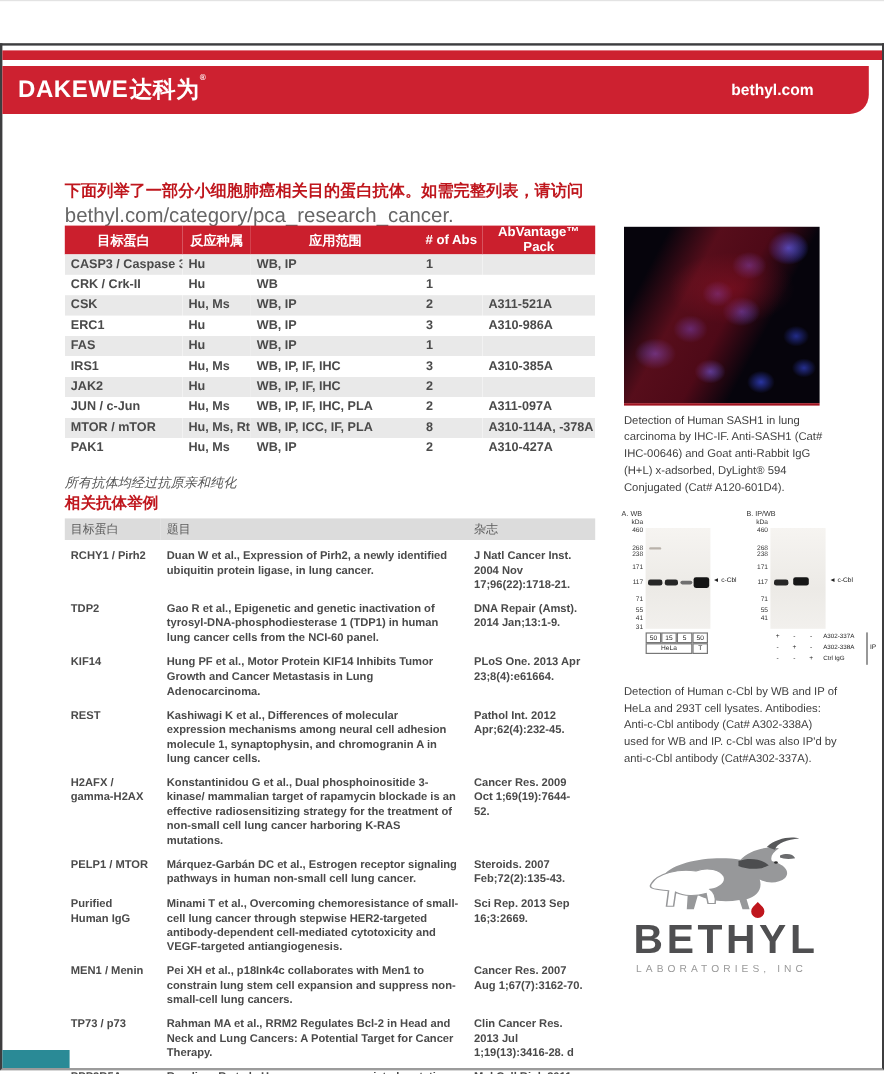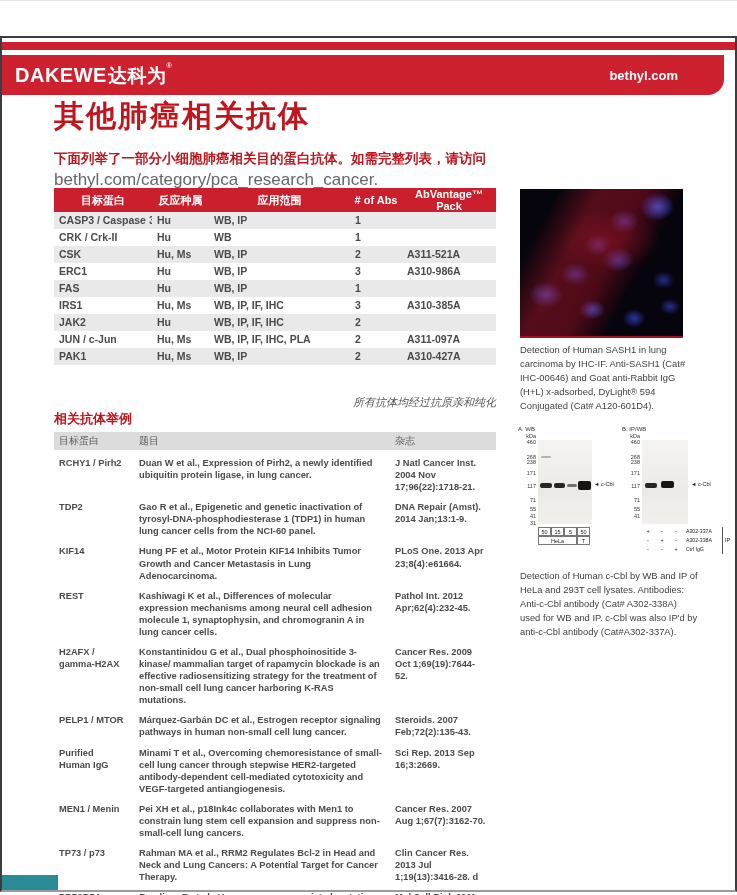--- a/index.html
+++ b/index.html
@@ -24,21 +24,21 @@
   .intro{position:absolute;left:52px;top:112px;font-size:13.5px;font-weight:bold;color:#bf161d;}
   .url{position:absolute;left:52px;top:132px;font-size:17px;color:#666;}
   
   .t1{position:absolute;left:52px;top:150px;width:442px;border-collapse:collapse;
       font-size:10.5px;color:#4a4a4a;table-layout:fixed;}
   .t1 th{background:#cb1f2d;color:#fff;font-size:11px;font-weight:bold;height:24px;
          padding:0 3px;text-align:center;}
   .t1 td{height:15px;line-height:15px;padding:1px 5px;font-weight:bold;white-space:nowrap;
          overflow:hidden;}
   .t1 tbody tr:nth-child(odd) td{background:#e9e9e9;}
-  .note{position:absolute;left:52px;top:357px;width:442px;text-align:right;font-style:italic;
+  .note{position:absolute;left:52px;top:357px;width:442px;text-align:left;font-style:italic;
         font-size:11px;color:#555;}
   
   .sec2{position:absolute;left:52px;top:372px;font-size:13px;font-weight:bold;color:#bf161d;}
   .t2{position:absolute;left:52px;top:394px;width:442px;border-collapse:collapse;
       font-size:9.3px;color:#4a4a4a;table-layout:fixed;}
   .t2 th{background:#dcdcdc;font-weight:normal;color:#5b5b5b;text-align:left;height:18px;
          padding:0 0 0 5px;font-size:10px;}
   .t2 td{vertical-align:top;padding:7px 8px 1px 5px;font-weight:bold;line-height:1.3;}
   
   .ihc{position:absolute;left:518px;top:151px;width:163px;height:147px;background-color:#06040c;
@@ -94,21 +94,20 @@
   <div class="page">
 
     <div class="strip"></div>
     <div class="mainbar">
       <div class="brand">
         <span>DAKEWE</span><span class="cn">达科为</span><sup>®</sup>
       </div>
       <div class="site">bethyl.com</div>
     </div>
 
-    <h1 class="title">其他肺癌相关抗体</h1>
     <div class="intro">下面列举了一部分小细胞肺癌相关目的蛋白抗体。如需完整列表，请访问</div>
     <div class="url">bethyl.com/category/pca_research_cancer.</div>
 
     <table class="t1">
       <colgroup>
           <col style="width:98px">
           <col style="width:57px">
           <col style="width:141px">
           <col style="width:52px">
           <col style="width:94px">
@@ -171,20 +170,27 @@
             <td>WB, IP, IF, IHC</td>
             <td>2</td>
             <td></td>
           </tr>
           <tr>
             <td>JUN / c-Jun</td>
             <td>Hu, Ms</td>
             <td>WB, IP, IF, IHC, PLA</td>
             <td>2</td>
             <td>A311-097A</td>
+          </tr>
+          <tr>
+            <td>MTOR / mTOR</td>
+            <td>Hu, Ms, Rt</td>
+            <td>WB, IP, ICC, IF, PLA</td>
+            <td>8</td>
+            <td>A310-114A, -378A</td>
           </tr>
           <tr>
             <td>PAK1</td>
             <td>Hu, Ms</td>
             <td>WB, IP</td>
             <td>2</td>
             <td>A310-427A</td>
           </tr>
         </tbody>
     </table>
@@ -319,16 +325,30 @@
           <div class="iplabel" style="left: 64px; top: 110px;">A302-338A</div>
           <div class="ipmark" style="left: 20px; top: 119px; width: 12px;">-</div>
           <div class="ipmark" style="left: 34px; top: 119px; width: 12px;">-</div>
           <div class="ipmark" style="left: 48px; top: 119px; width: 12px;">+</div>
           <div class="iplabel" style="left: 64px; top: 119px;">Ctrl IgG</div>
         </div>
     </div>
 
     <div class="cap cap2">Detection of Human c-Cbl by WB and IP of HeLa and 293T cell lysates. Antibodies: Anti-c-Cbl antibody (Cat# A302-338A) used for WB and IP. c-Cbl was also IP'd by anti-c-Cbl antibody (Cat#A302-337A).</div>
 
+    <div class="logo">
+      <svg class="goats" viewBox="0 0 180 112" preserveAspectRatio="none">
+        <path fill="#97989a" d="M20,60 C32,40 68,32 96,38 C104,26 120,18 134,22 C128,28 125,34 127,40 C138,44 146,54 140,64 C134,72 122,72 115,66 C118,80 112,90 102,94 L105,108 L98,108 L95,95 C80,99 64,96 54,88 L50,108 L43,108 L44,86 C32,80 16,72 20,60 Z"></path>
+        <path fill="#58595b" d="M122,20 C130,8 146,4 154,8 C142,10 132,14 130,24 Z"></path>
+        <path fill="#4c4d4f" d="M94,40 C106,34 118,38 124,46 C116,53 102,52 94,47 Z"></path>
+        <path fill="#6b6c6e" d="M135,32 C142,28 148,30 150,36 C144,38 138,37 135,35 Z"></path>
+        <circle cx="131" cy="42" r="1.8" fill="#2f2f2f"></circle>
+        <path fill="#ffffff" stroke="#97989a" stroke-width="1.5" d="M8,72 C14,58 34,50 52,54 C64,48 76,52 80,62 C82,70 76,78 66,80 C70,84 72,92 71,100 L64,100 L62,86 C52,90 40,90 32,84 L30,104 L23,104 L25,82 C14,80 4,80 8,72 Z"></path>
+        <path fill="none" stroke="#97989a" stroke-width="1.3" d="M66,80 C72,84 76,90 76,96"></path>
+      </svg>
+      <div class="drop"></div>
+      <div class="logoname">BETHYL</div>
+      <div class="logosub">LABORATORIES, INC</div>
+    </div>
 
     <div class="teal"></div>
   </div>
 </div>
 
 </body></html>

